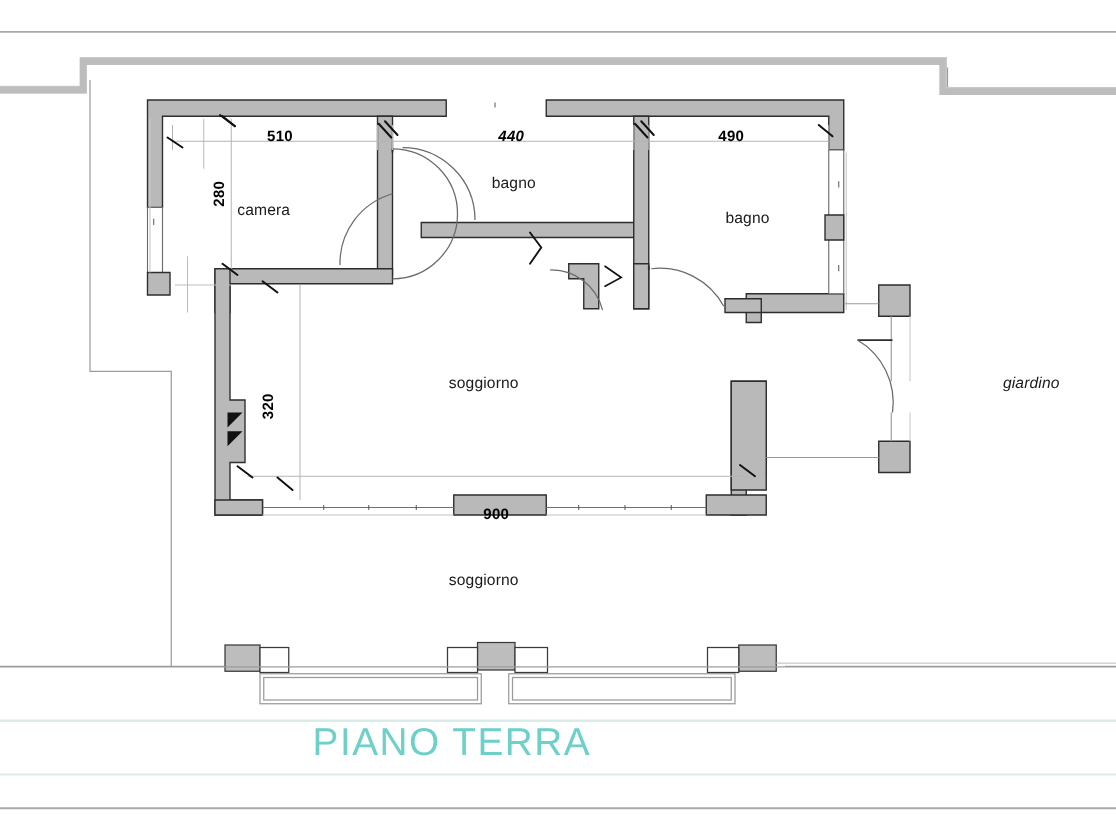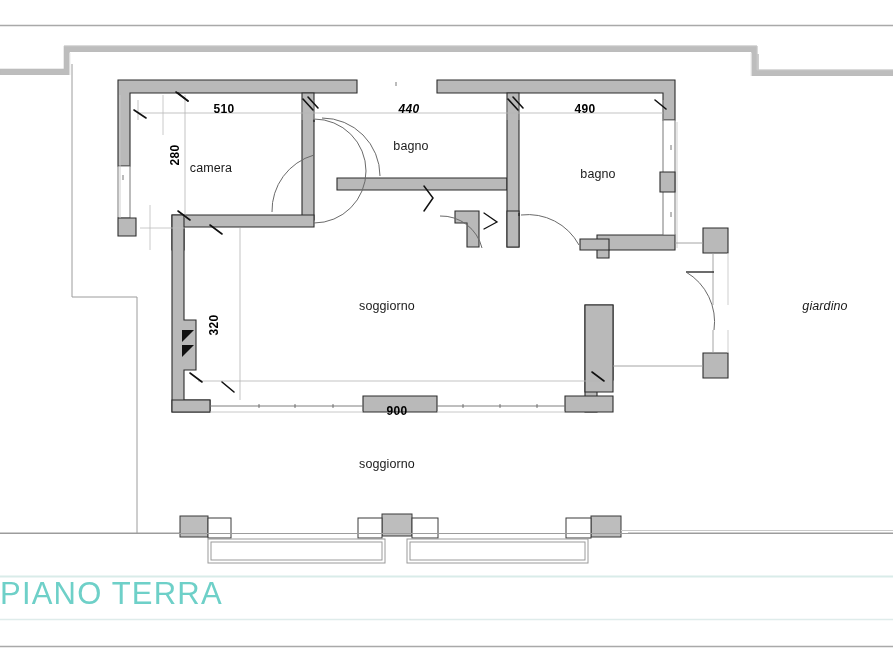--- a/index.html
+++ b/index.html
@@ -44,21 +44,21 @@
     transform: translate(-50%, -50%);
     letter-spacing: 0.3px;
   }
   .dim-label.vertical {
     transform: translate(-50%, -50%) rotate(-90deg);
   }
   #title-band {
     position: absolute;
     left: 0;
     width: 723px;
-    text-align: left;
+    text-align: center;
   }
   #plan-title {
     font-family: "Liberation Sans", sans-serif;
     font-size: 31px;
     letter-spacing: 1.2px;
     font-weight: 400;
     line-height: 1;
   }
 </style>
 </head>

